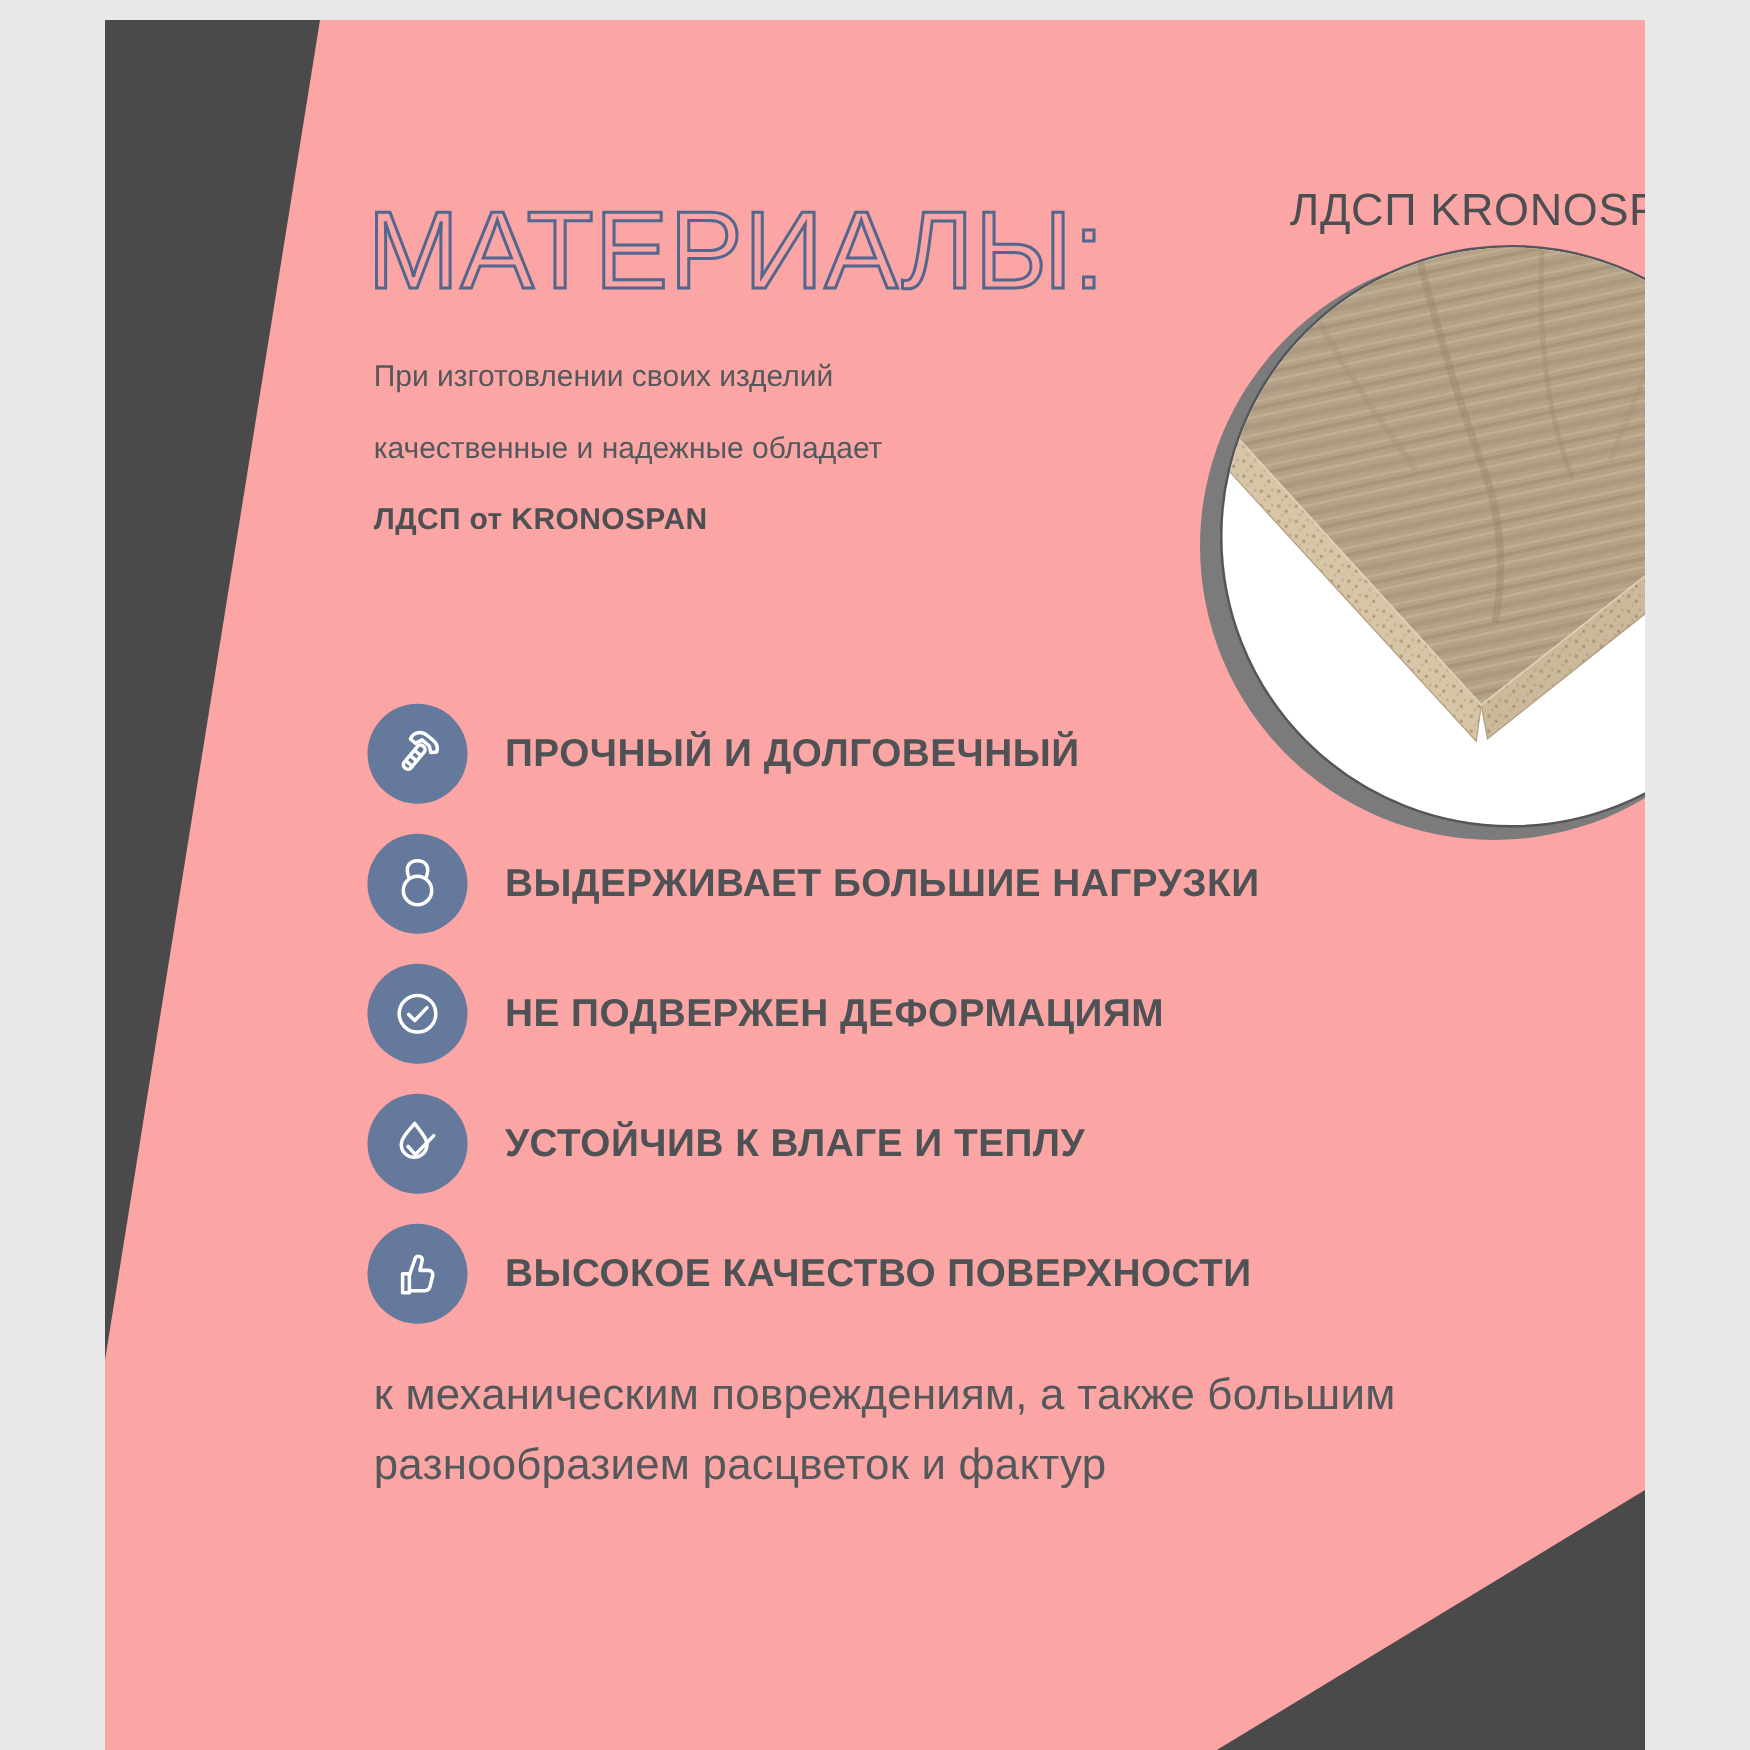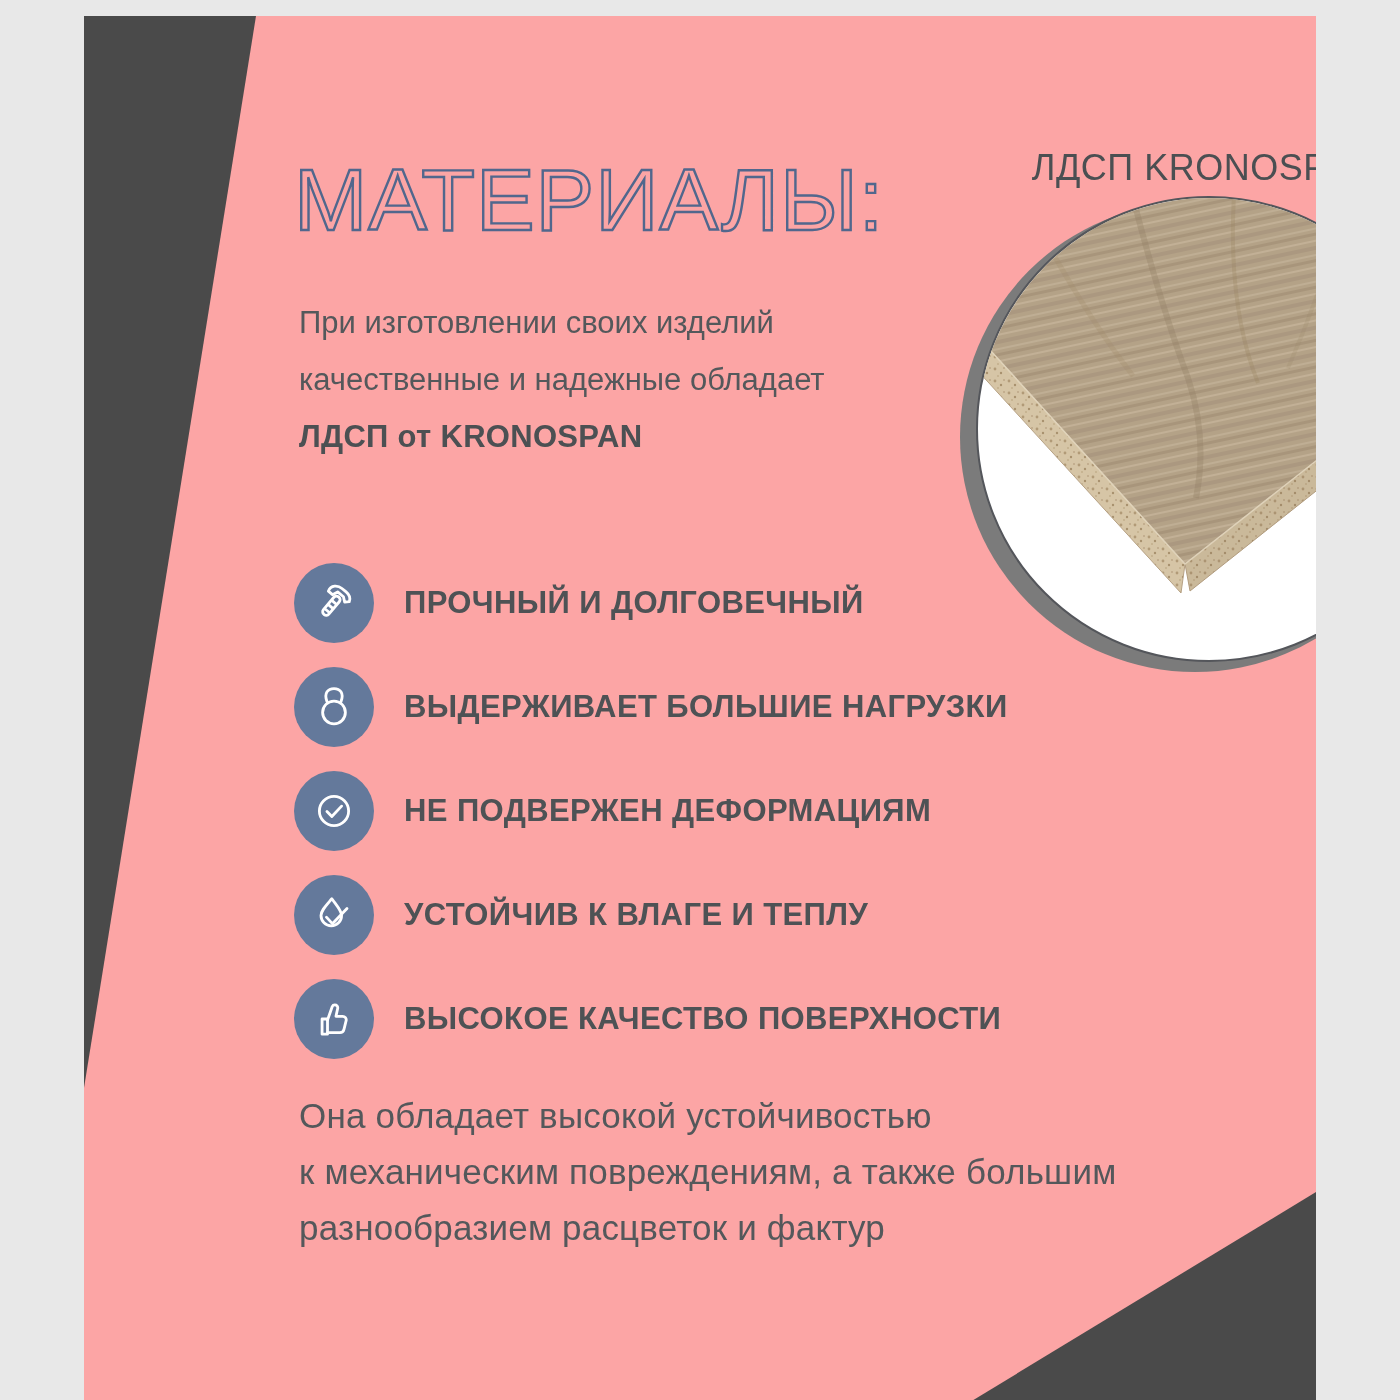--- a/index.html
+++ b/index.html
@@ -15,21 +15,21 @@
     clip-path:polygon(100% 0, 100% 100%, 0 100%); }
 
   
   .title-svg { position:absolute; left:210px; top:138px; width:700px; height:116px; }
   .title-text {
     font-family:"Liberation Sans", sans-serif; font-size:88px; font-weight:normal;
     fill:none; stroke:#51678d; stroke-width:2.4px; letter-spacing:1px;
   }
 
   
-  .intro { position:absolute; left:215px; top:278px; font-size:31px; line-height:57px; color:#54585b; }
+  .intro { position:absolute; left:215px; top:257px; font-size:24px; line-height:57px; color:#54585b; }
   .intro-line.bold { font-weight:bold; color:#4c5053; letter-spacing:0.3px; }
 
   
   .sample-label { position:absolute; left:880px; top:131px; width:480px; text-align:center;
     font-size:36px; font-weight:normal; color:#4b4f52; letter-spacing:0.5px; }
   .sample { position:absolute; left:876px; top:180px; width:495px; height:482px; }
   .sample-ring { position:absolute; left:0; top:6px; width:470px; height:470px;
     border-radius:50%; background:#7b7b7b; }
   .sample-disc { position:absolute; left:16px; top:0; width:462px; height:462px;
     border-radius:50%; background:#ffffff; border:2px solid #54565b; overflow:hidden; }
@@ -156,18 +156,17 @@
           <path d="M13 24 h5 v14 h-5 z"></path>
           <path d="M18 36.5 h11.5 c2 0 3.2 -1 3.7 -3 l2 -8 c.5 -2.2 -1.1 -4 -3.2 -4 h-6.2 l1.6 -7.2 c.4 -1.9 -1 -3.3 -2.7 -3.3 -1 0 -1.9 .6 -2.3 1.5 L18 25"></path>
         </svg>
       </span>
       <span class="flabel">ВЫСОКОЕ КАЧЕСТВО ПОВЕРХНОСТИ</span>
     </div>
 
   </div>
 
   <div class="footer">
-    <div class="footer-line">Она обладает высокой устойчивостью</div>
     <div class="footer-line">к механическим повреждениям, а также большим</div>
     <div class="footer-line">разнообразием расцветок и фактур</div>
   </div>
 
 </div>
 
 </body></html>

